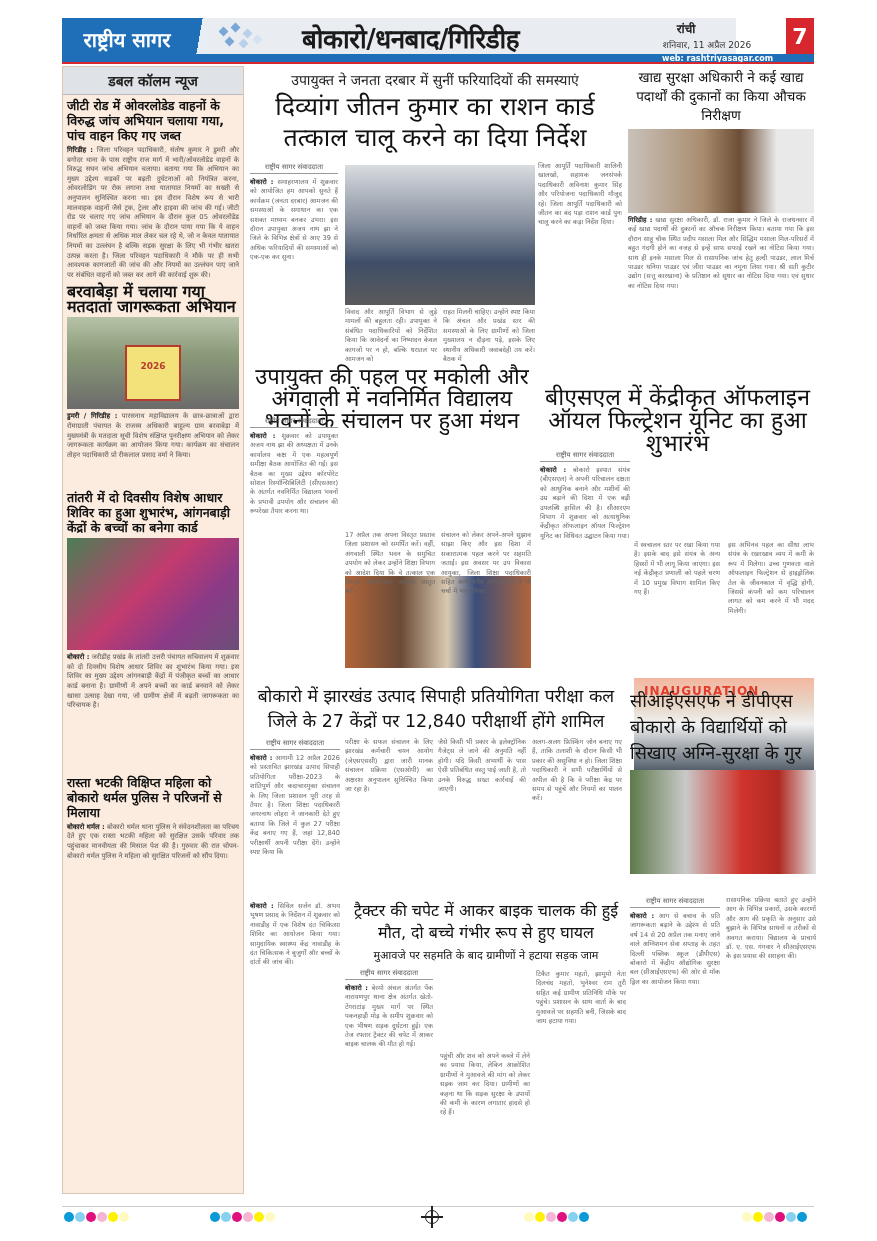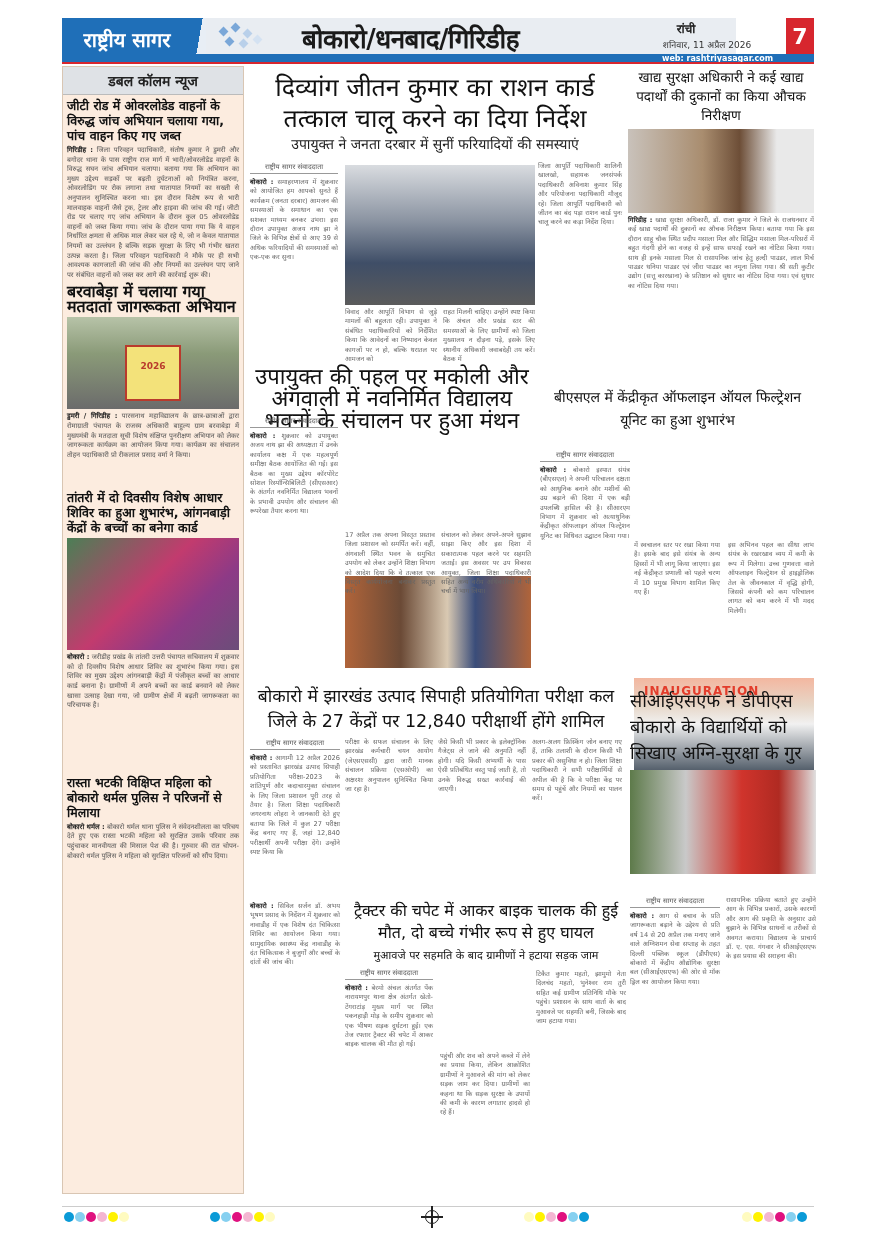--- a/index.html
+++ b/index.html
@@ -82,22 +82,22 @@
     <div class="lc-body" style="margin-top:3px;"><b>बोकारो :</b> <span>जरीडीह प्रखंड के तांतरी उत्तरी पंचायत सचिवालय में शुक्रवार को दो दिवसीय विशेष आधार शिविर का शुभारंभ किया गया। इस शिविर का मुख्य उद्देश्य आंगनबाड़ी केंद्रों में पंजीकृत बच्चों का आधार कार्ड बनाना है। ग्रामीणों में अपने बच्चों का कार्ड बनवाने को लेकर खासा उत्साह देखा गया, जो ग्रामीण क्षेत्रों में बढ़ती जागरूकता का परिचायक है।</span></div>
   </div>
 
   <div>
     <div class="lc-head" style="padding-top:64px;">रास्ता भटकी विक्षिप्त महिला को बोकारो थर्मल पुलिस ने परिजनों से मिलाया</div>
     <div class="lc-body"><b>बोकारो थर्मल :</b> <span>बोकारो थर्मल थाना पुलिस ने संवेदनशीलता का परिचय देते हुए एक रास्ता भटकी महिला को सुरक्षित उसके परिवार तक पहुंचाकर मानवीयता की मिसाल पेश की है। गुरुवार की रात चोपन-बोकारो थर्मल पुलिस ने महिला को सुरक्षित परिजनों को सौंप दिया।</span></div>
   </div>
 </div>
 
 <div class="abs" style="left:250px;top:70px;width:370px;">
+  <div class="hl-main" style="font-size:14px;font-weight:normal;color:#222;">उपायुक्त ने जनता दरबार में सुनीं फरियादियों की समस्याएं</div>
   <div class="hl-main" style="font-size:25px;line-height:31px;margin-top:2px;">दिव्यांग जीतन कुमार का राशन कार्ड तत्काल चालू करने का दिया निर्देश</div>
-  <div class="hl-main" style="font-size:14px;font-weight:normal;color:#222;">उपायुक्त ने जनता दरबार में सुनीं फरियादियों की समस्याएं</div>
 </div>
 <div class="abs" style="left:250px;top:162px;width:88px;">
   <div class="byline">राष्ट्रीय सागर संवाददाता</div>
   <div class="body" style="margin-top:4px;"><b>बोकारो :</b> <span>समाहरणालय में शुक्रवार को आयोजित हम आपको सुनते हैं कार्यक्रम (जनता दरबार) आमजन की समस्याओं के समाधान का एक सशक्त माध्यम बनकर उभरा। इस दौरान उपायुक्त अजय नाथ झा ने जिले के विभिन्न क्षेत्रों से आए 39 से अधिक फरियादियों की समस्याओं को एक-एक कर सुना।</span></div>
 </div>
 <div class="abs photo" style="left:345px;top:165px;width:190px;height:140px;background:linear-gradient(180deg,#d9dce0 0%,#8a93a1 40%,#3f4e67 70%,#5b5b5b 100%);"></div>
 <div class="abs" style="left:345px;top:308px;width:190px;">
   <div class="body" style="width:92px;float:right;">राहत मिलनी चाहिए। उन्होंने स्पष्ट किया कि अंचल और प्रखंड स्तर की समस्याओं के लिए ग्रामीणों को जिला मुख्यालय न दौड़ना पड़े, इसके लिए स्थानीय अधिकारी जवाबदेही तय करें। बैठक में</div>
   <div class="body" style="width:92px;float:left;">विवाद और आपूर्ति विभाग से जुड़े मामलों की बहुलता रही। उपायुक्त ने संबंधित पदाधिकारियों को निर्देशित किया कि आवेदनों का निष्पादन केवल कागजों पर न हो, बल्कि धरातल पर आमजन को</div>
 </div>
@@ -118,21 +118,21 @@
   <div class="byline">राष्ट्रीय सागर संवाददाता</div>
   <div class="body" style="margin-top:4px;"><b>बोकारो :</b> <span>शुक्रवार को उपायुक्त अजय नाथ झा की अध्यक्षता में उनके कार्यालय कक्ष में एक महत्वपूर्ण समीक्षा बैठक आयोजित की गई। इस बैठक का मुख्य उद्देश्य कॉरपोरेट सोशल रिस्पॉन्सिबिलिटी (सीएसआर) के अंतर्गत नवनिर्मित विद्यालय भवनों के प्रभावी उपयोग और संचालन की रूपरेखा तैयार करना था।</span></div>
 </div>
 <div class="abs photo" style="left:345px;top:436px;width:186px;height:92px;background:linear-gradient(90deg,#b0643a 0%,#6b4a36 30%,#d9c9b2 55%,#3a4d7a 70%,#b0643a 100%);"></div>
 <div class="abs" style="left:345px;top:531px;width:186px;">
   <div class="body" style="width:90px;float:left;">17 अप्रैल तक अपना विस्तृत प्रस्ताव जिला प्रशासन को समर्पित करें। वहीं, अंगवाली स्थित भवन के समुचित उपयोग को लेकर उन्होंने शिक्षा विभाग को आदेश दिया कि वे तत्काल एक विस्तृत कार्ययोजना बनाकर प्रस्तुत करें।</div>
   <div class="body" style="width:90px;float:right;">संचालन को लेकर अपने-अपने सुझाव साझा किए और इस दिशा में सकारात्मक पहल करने पर सहमति जताई। इस अवसर पर उप विकास आयुक्त, जिला शिक्षा पदाधिकारी सहित अन्य वरीय अधिकारियों ने भी चर्चा में भाग लिया।</div>
 </div>
 
 <div class="abs" style="left:540px;top:386px;width:275px;">
-  <div class="hl-main" style="font-size:14px;line-height:23px;font-weight:normal;">बीएसएल में केंद्रीकृत ऑफलाइन ऑयल फिल्ट्रेशन यूनिट का हुआ शुभारंभ</div>
+  <div class="hl-main" style="font-size:23px;line-height:23px;font-weight:normal;">बीएसएल में केंद्रीकृत ऑफलाइन ऑयल फिल्ट्रेशन यूनिट का हुआ शुभारंभ</div>
 </div>
 <div class="abs" style="left:540px;top:450px;width:90px;">
   <div class="byline">राष्ट्रीय सागर संवाददाता</div>
   <div class="body" style="margin-top:4px;"><b>बोकारो :</b> <span>बोकारो इस्पात संयंत्र (बीएसएल) ने अपनी परिचालन दक्षता को आधुनिक बनाने और मशीनों की उम्र बढ़ाने की दिशा में एक बड़ी उपलब्धि हासिल की है। सीआरएम विभाग में शुक्रवार को अत्याधुनिक केंद्रीकृत ऑफलाइन ऑयल फिल्ट्रेशन यूनिट का विधिवत उद्घाटन किया गया।</span></div>
 </div>
 <div class="abs photo" style="left:634px;top:446px;width:180px;height:92px;background:linear-gradient(180deg,#f3b7a0 0%,#e7d7c8 30%,#f1f1f1 50%,#55606c 100%);">
   <div style="position:absolute;left:10px;top:6px;font-size:12px;font-weight:bold;color:#e33c2b;letter-spacing:1px;">INAUGURATION</div>
 </div>
 <div class="abs" style="left:634px;top:541px;width:180px;">
   <div class="body" style="width:86px;float:left;">में स्वचालन स्तर पर रखा किया गया है। इसके बाद इसे संयंत्र के अन्य हिस्सों में भी लागू किया जाएगा। इस नई केंद्रीकृत प्रणाली को पहले चरण में 10 प्रमुख विभाग शामिल किए गए हैं।</div>

